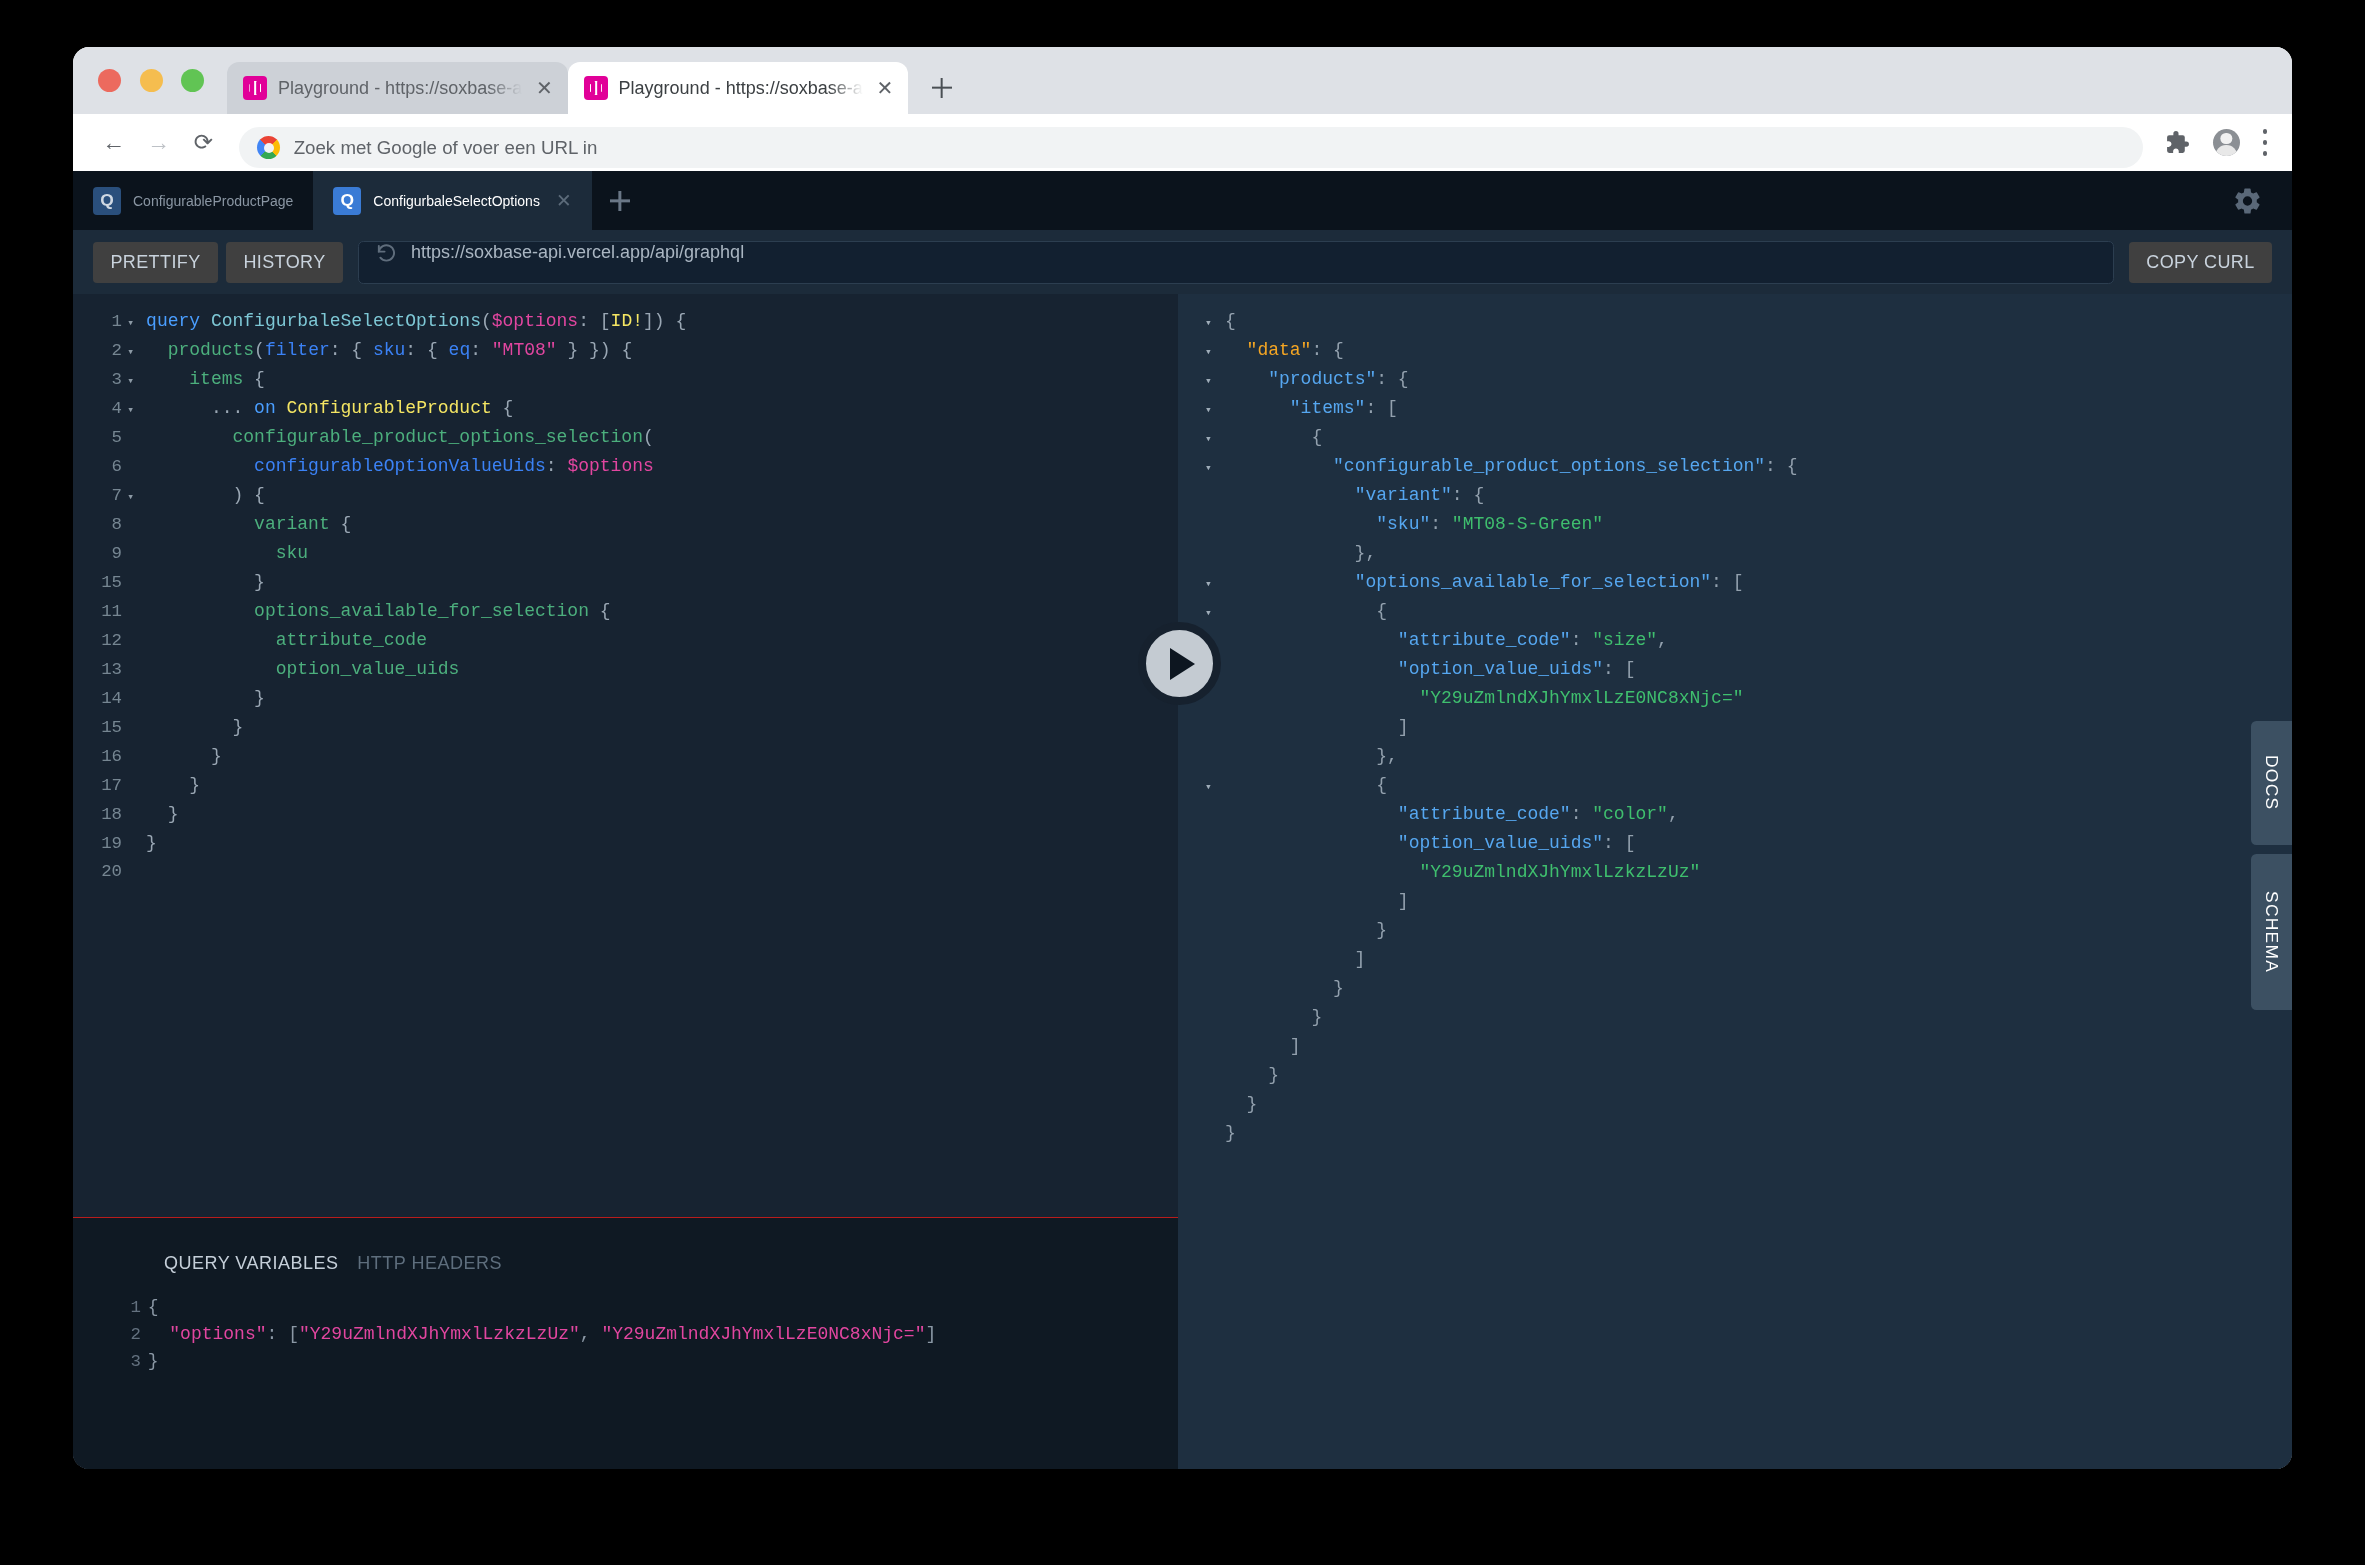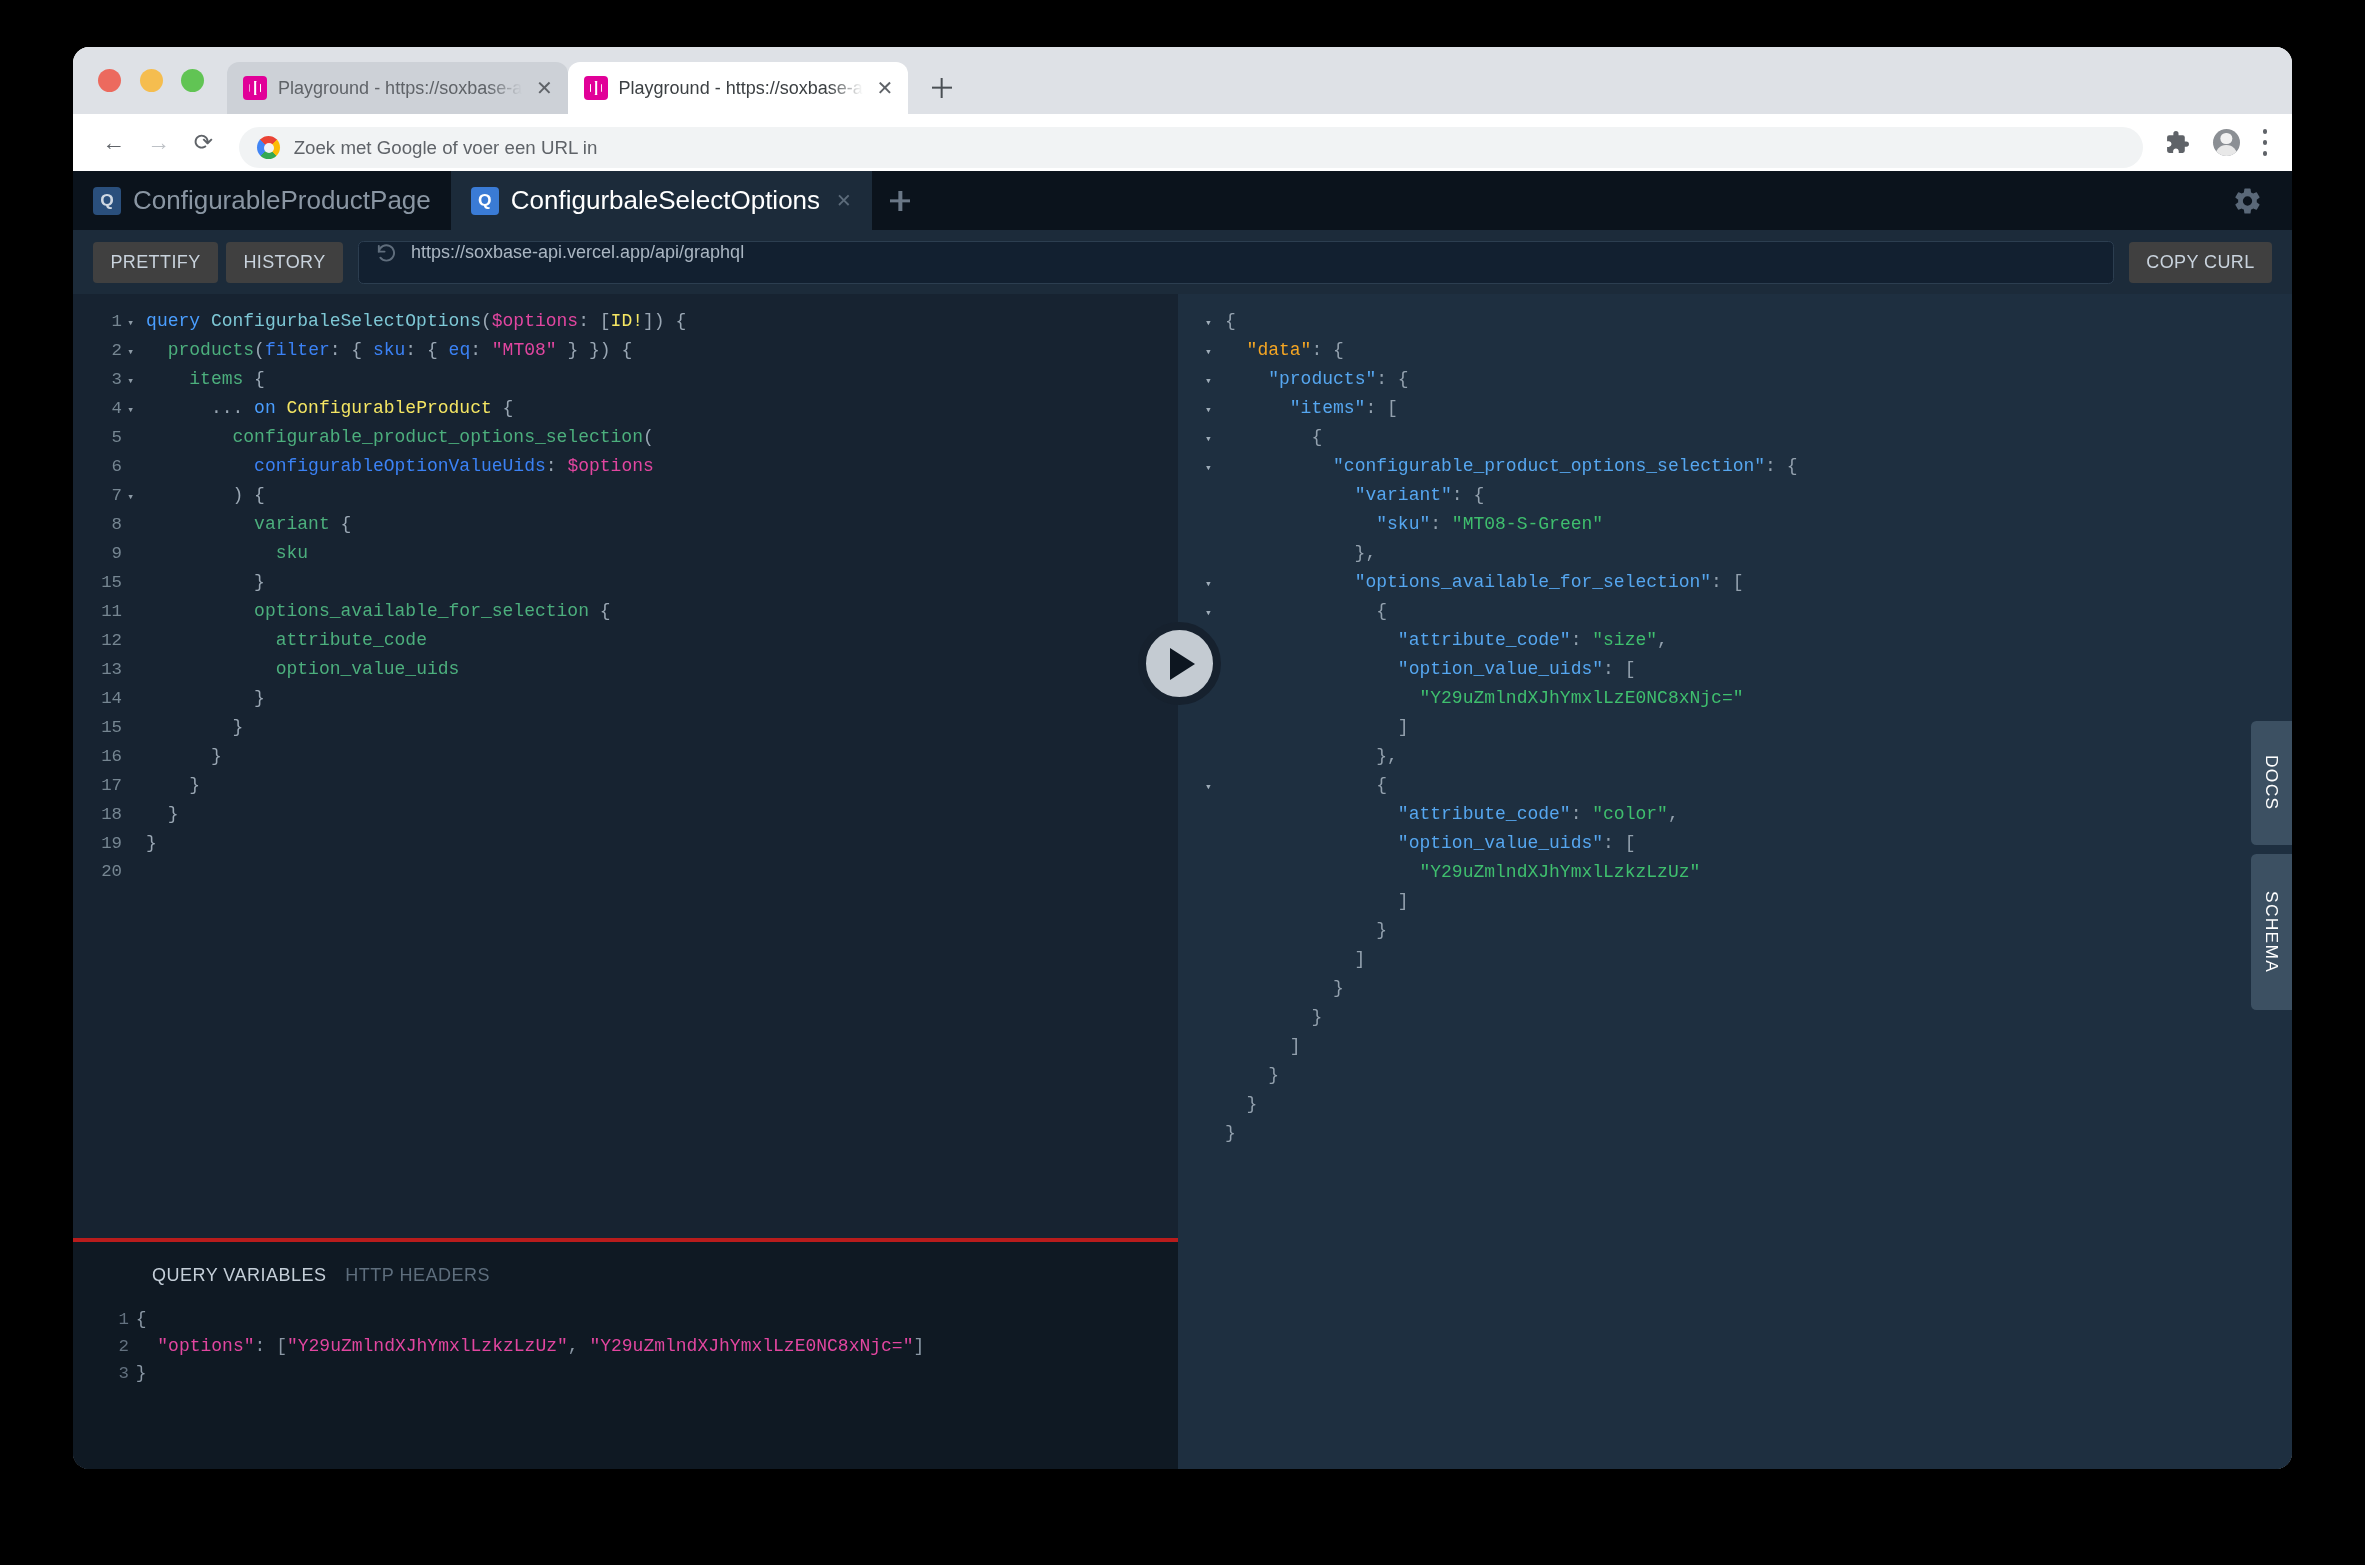--- a/index.html
+++ b/index.html
@@ -212,21 +212,21 @@
     width: 28px; height: 28px;
     border-radius: 4px;
     background: #2a4f7c;
     color: #cfd8e3;
     font-size: 17.4px; font-weight: bold;
     display:flex; align-items:center; justify-content:center;
     flex: none;
   }
   .pg-tab.active .pg-tab-badge { background: #3a7bd5; color: #ffffff; }
   .pg-tab-label {
-    font-size: 26px;
+    font-size: 14px;
     color: #8a96a3;
     white-space: nowrap;
   }
   .pg-tab.active .pg-tab-label { color: #ffffff; }
   .pg-tab-close {
     font-size: 18.7px; color: #5c6b7a; margin-left: 4px;
   }
   .pg-newtab {
     width: 57px;
     display:flex; align-items:center; justify-content:center;
@@ -321,22 +321,22 @@
   .t-field{ color: #4caf7d; }
   .t-arg  { color: #3b82f6; }
   .t-str  { color: #e246a0; }
   .t-pun  { color: #9aa7b4; }
   .t-frag { color: #4a9eff; }
 
   
   .vars-panel {
     height: 227px;
     background: #0f1923;
-    border-top: 4px solid #b91c1c;
-    padding: 0;
+    border-top: 1px solid #b91c1c;
+    padding: 12px;
   }
   .vars-tabs {
     display: flex; align-items: center;
     gap: 18.7px;
     padding: 23px 0 0 79px;
   }
   .vars-tab {
     font-size: 18px;
     letter-spacing: 0.5px;
     color: #5e6e7d;

